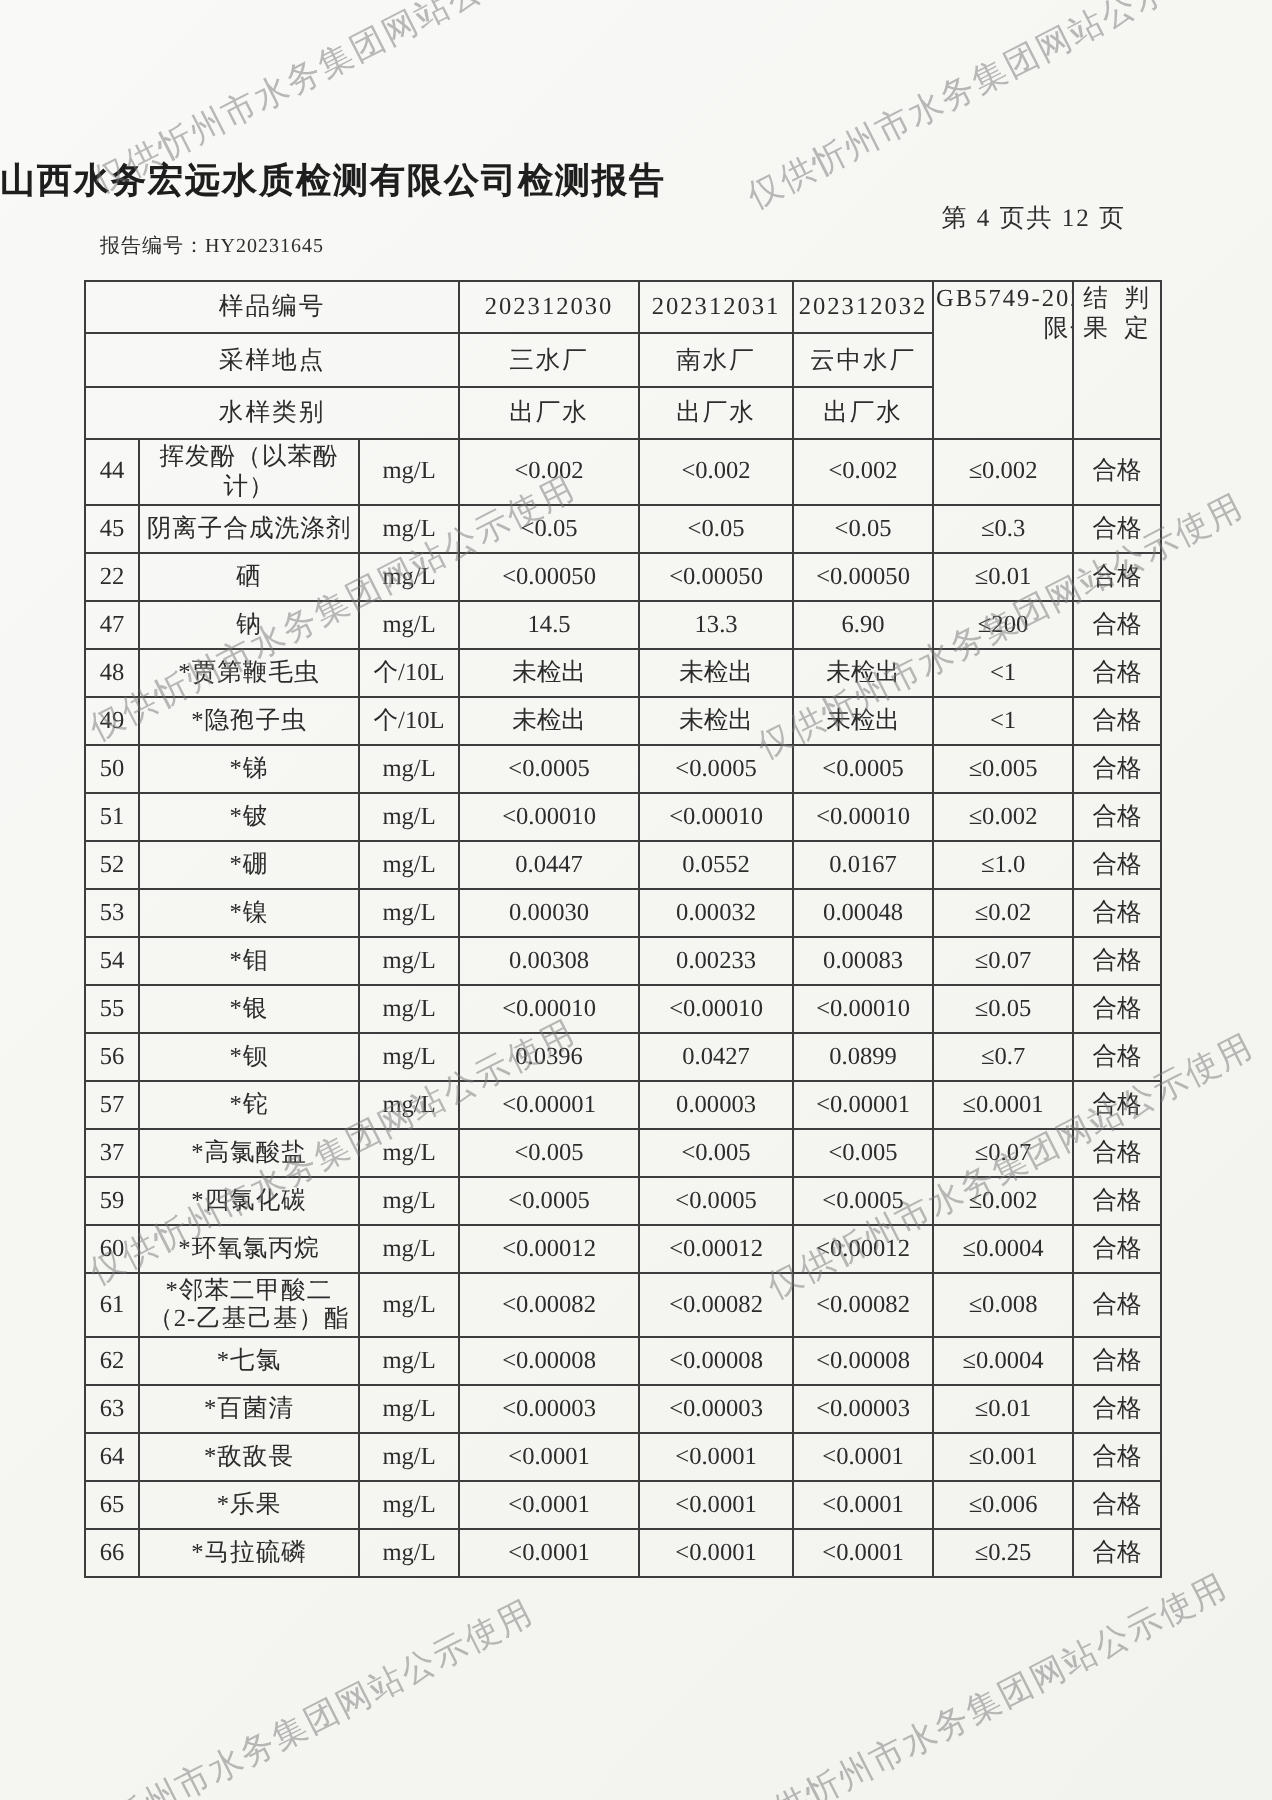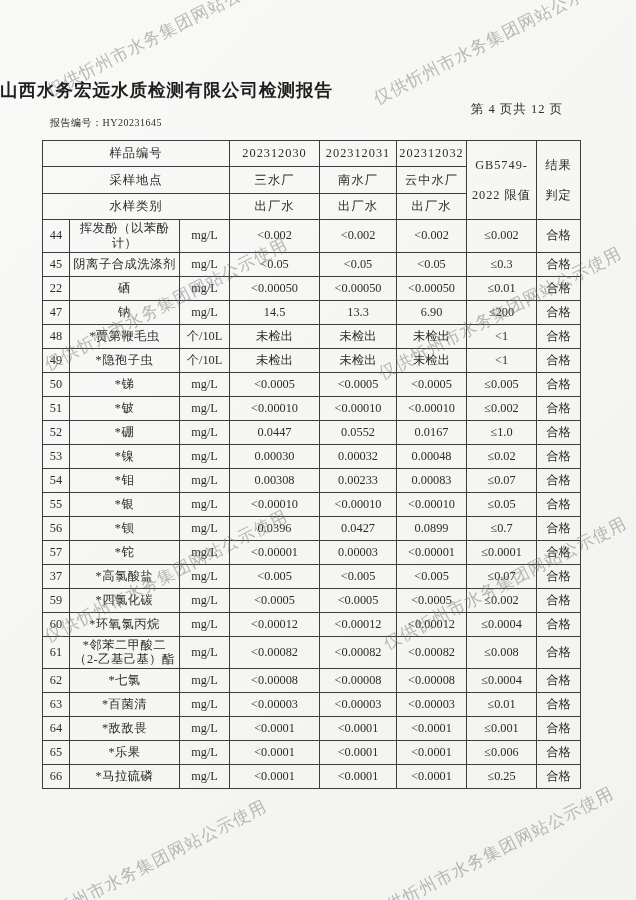--- a/index.html
+++ b/index.html
@@ -34,21 +34,21 @@
     text-align:center; vertical-align:middle;
     font-size:12.3px; line-height:1.2;
     height:24px; padding:1px 1px;
     color:#2c2c2c;
     overflow:hidden;
   }
   tbody.meta td { height:25px; letter-spacing:1px; }
   td.name-cell { text-align:left; padding-left:5px; letter-spacing:.5px; }
   td.num-cell  { font-size:12px; }
   .stack {
-    display:flex; flex-direction:column; justify-content:space-evenly;
+    display:flex; flex-direction:row; justify-content:space-evenly;
     height:76px; letter-spacing:1px;
   }
   .wm {
     position:absolute; z-index:5;
     white-space:nowrap; pointer-events:none;
     font-size:17px; letter-spacing:1px;
     color:rgba(120,120,120,0.50);
     transform:rotate(-27deg); transform-origin:0 50%;
     font-family:"Liberation Serif","DejaVu Serif",serif;
   }

